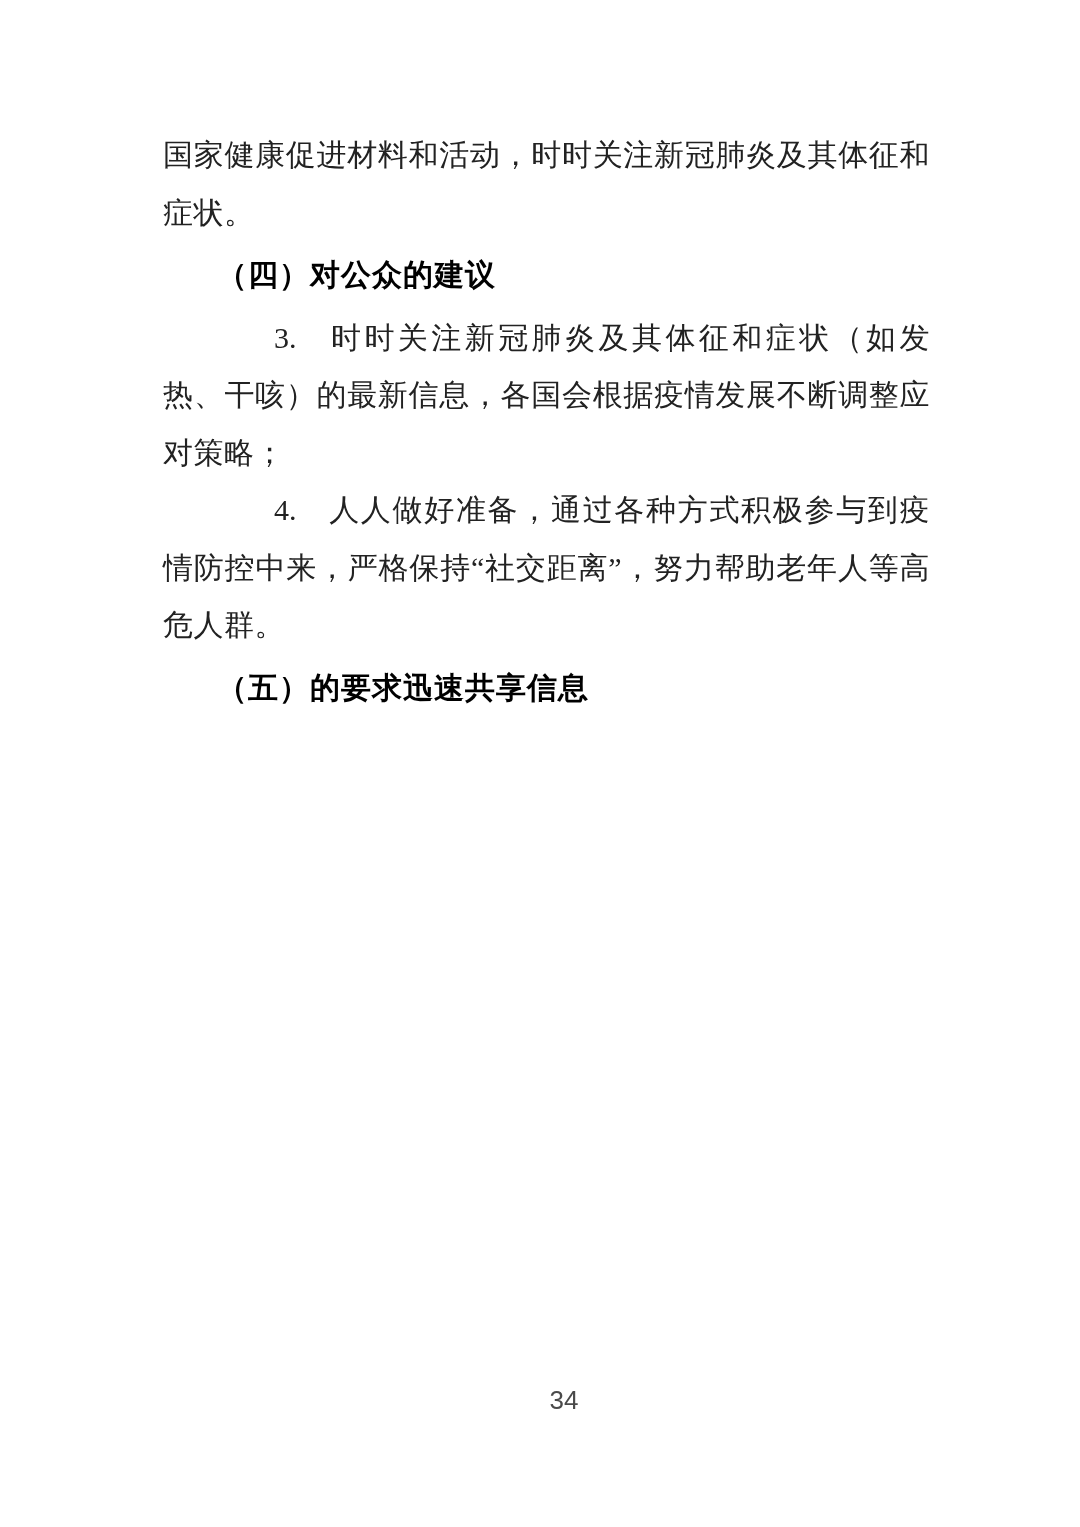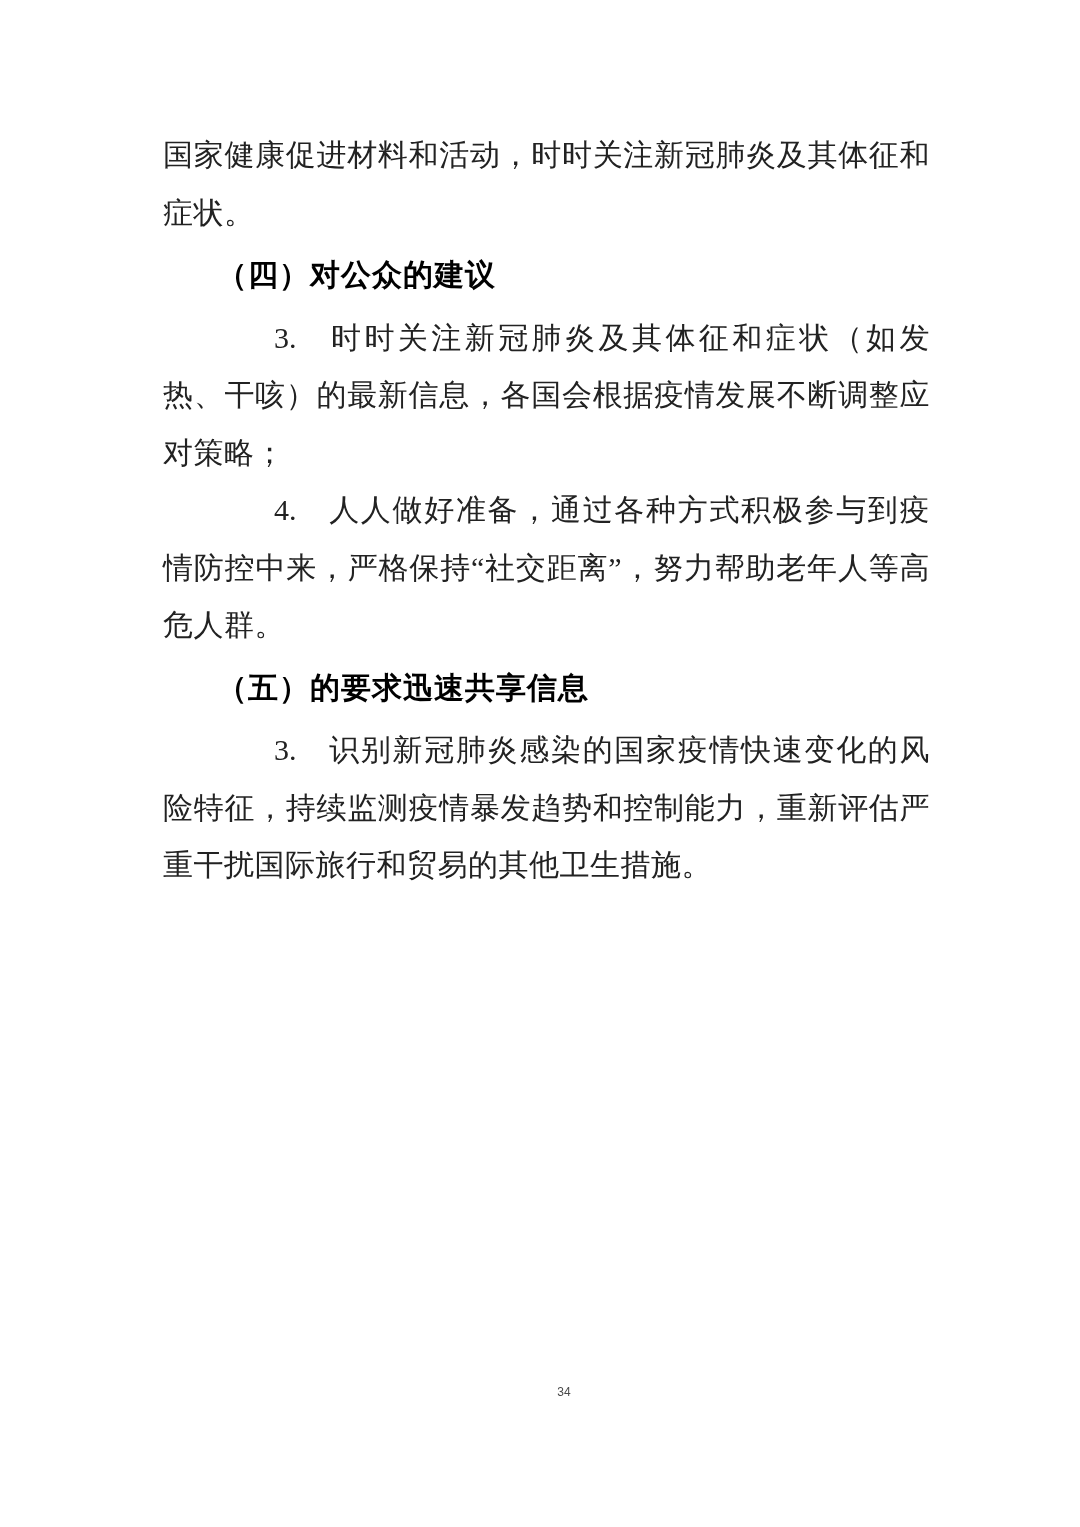--- a/index.html
+++ b/index.html
@@ -52,21 +52,21 @@
     letter-spacing: 1px;
     color: #000000;
   }
   .page-number {
     position: absolute;
     left: 0;
     right: 0;
     top: 1385px;
     text-align: center;
     font-family: "Liberation Sans", "DejaVu Sans", sans-serif;
-    font-size: 12px;
+    font-size: 26px;
     color: #4a4a4a;
     padding-left: 48px;
   }
 </style>
 </head>
 <body>
 
 <div class="page">
   <div class="content">
 
@@ -77,18 +77,17 @@
 
 
     <p class="para numbered"><span class="num">3.</span><span>时时关注新冠肺炎及其体征和症状（如发热、干咳）的最新信息，各国会根据疫情发展不断调整应对策略；</span></p>
 
     <p class="para numbered"><span class="num">4.</span><span>人人做好准备，通过各种方式积极参与到疫情防控中来，严格保持“社交距离”，努力帮助老年人等高危人群。</span></p>
 
     <p class="heading">（五）的要求迅速共享信息</p>
 
 
 
-    <p class="para numbered"><span class="num">3.</span><span>识别新冠肺炎感染的国家疫情快速变化的风险特征，持续监测疫情暴发趋势和控制能力，重新评估严重干扰国际旅行和贸易的其他卫生措施。</span></p>
 
   </div>
 
   <div class="page-number">34</div>
 </div>
 
 </body></html>

